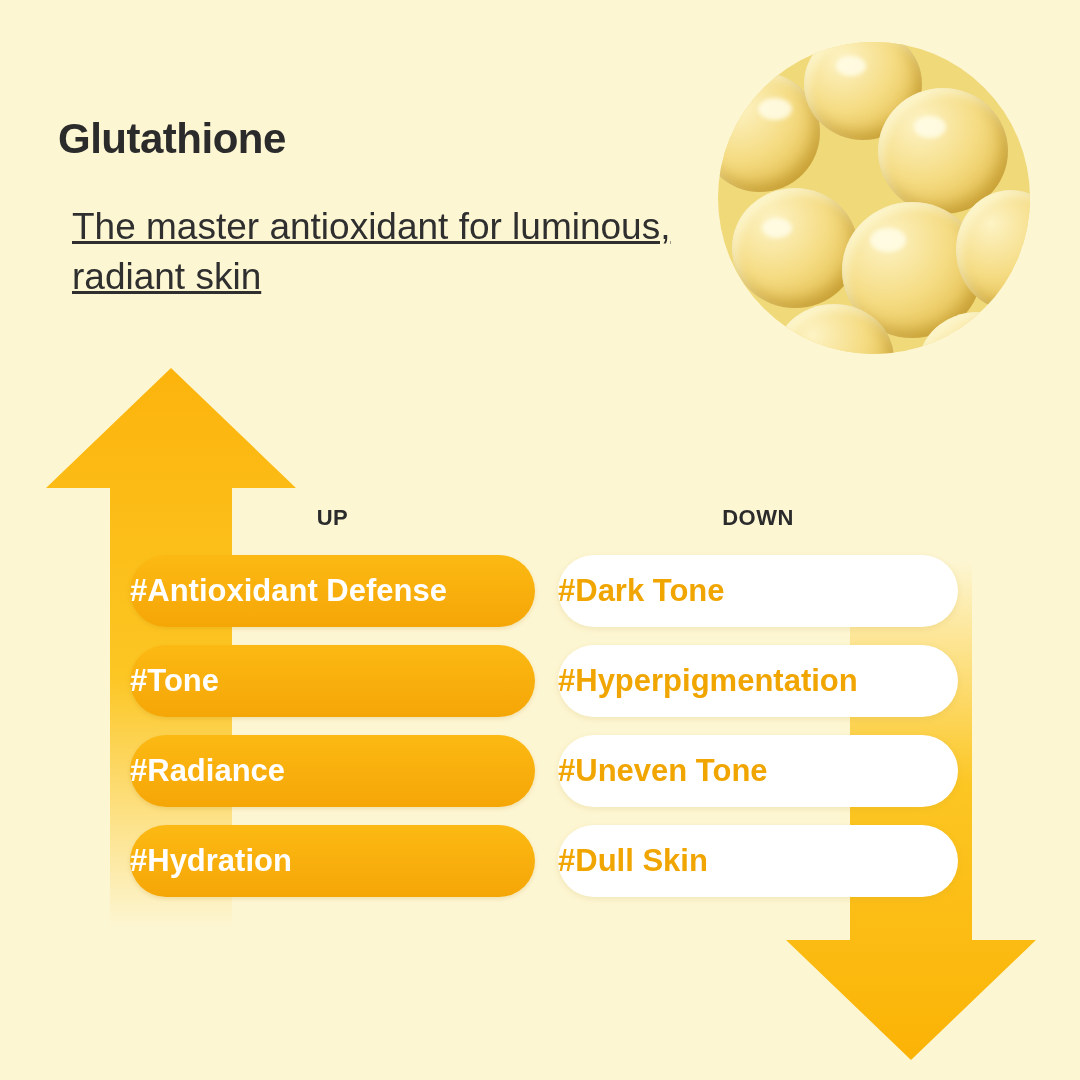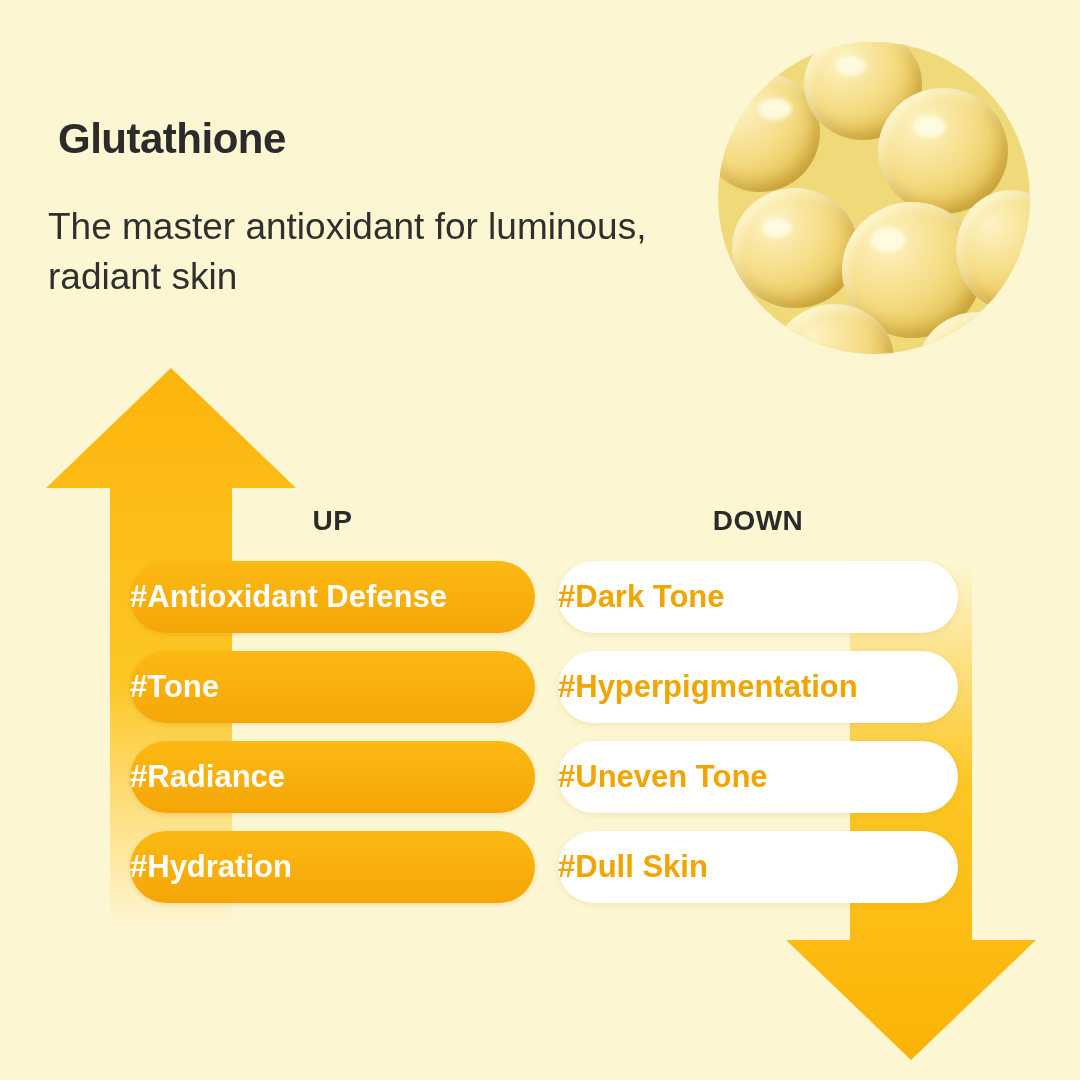--- a/index.html
+++ b/index.html
@@ -27,26 +27,27 @@
     left: 58px;
     top: 118px;
     font-size: 42px;
     font-weight: bold;
     color: #2b2b2b;
     letter-spacing: -0.5px;
     line-height: 1.0;
   }
   #subtitle {
     position: absolute;
-    left: 48px;
+    left: 72px;
     top: 202px;
     font-size: 37px;
     color: #2f2f2f;
     line-height: 1.35;
     width: 600px;
+    text-decoration: underline;
   }
 
   
   #photo-circle {
     position: absolute;
     left: 718px;
     top: 42px;
     width: 312px;
     height: 312px;
     border-radius: 50%;
@@ -91,21 +92,21 @@
     width: 405px;
   }
   #col-down {
     position: absolute;
     left: 558px;
     top: 505px;
     width: 400px;
   }
   .col-head {
     text-align: center;
-    font-size: 28px;
+    font-size: 22px;
     font-weight: bold;
     color: #2b2b2b;
     letter-spacing: 0.5px;
     margin-bottom: 24px;
   }
   .pill {
     height: 72px;
     border-radius: 36px;
     display: flex;
     align-items: center;

